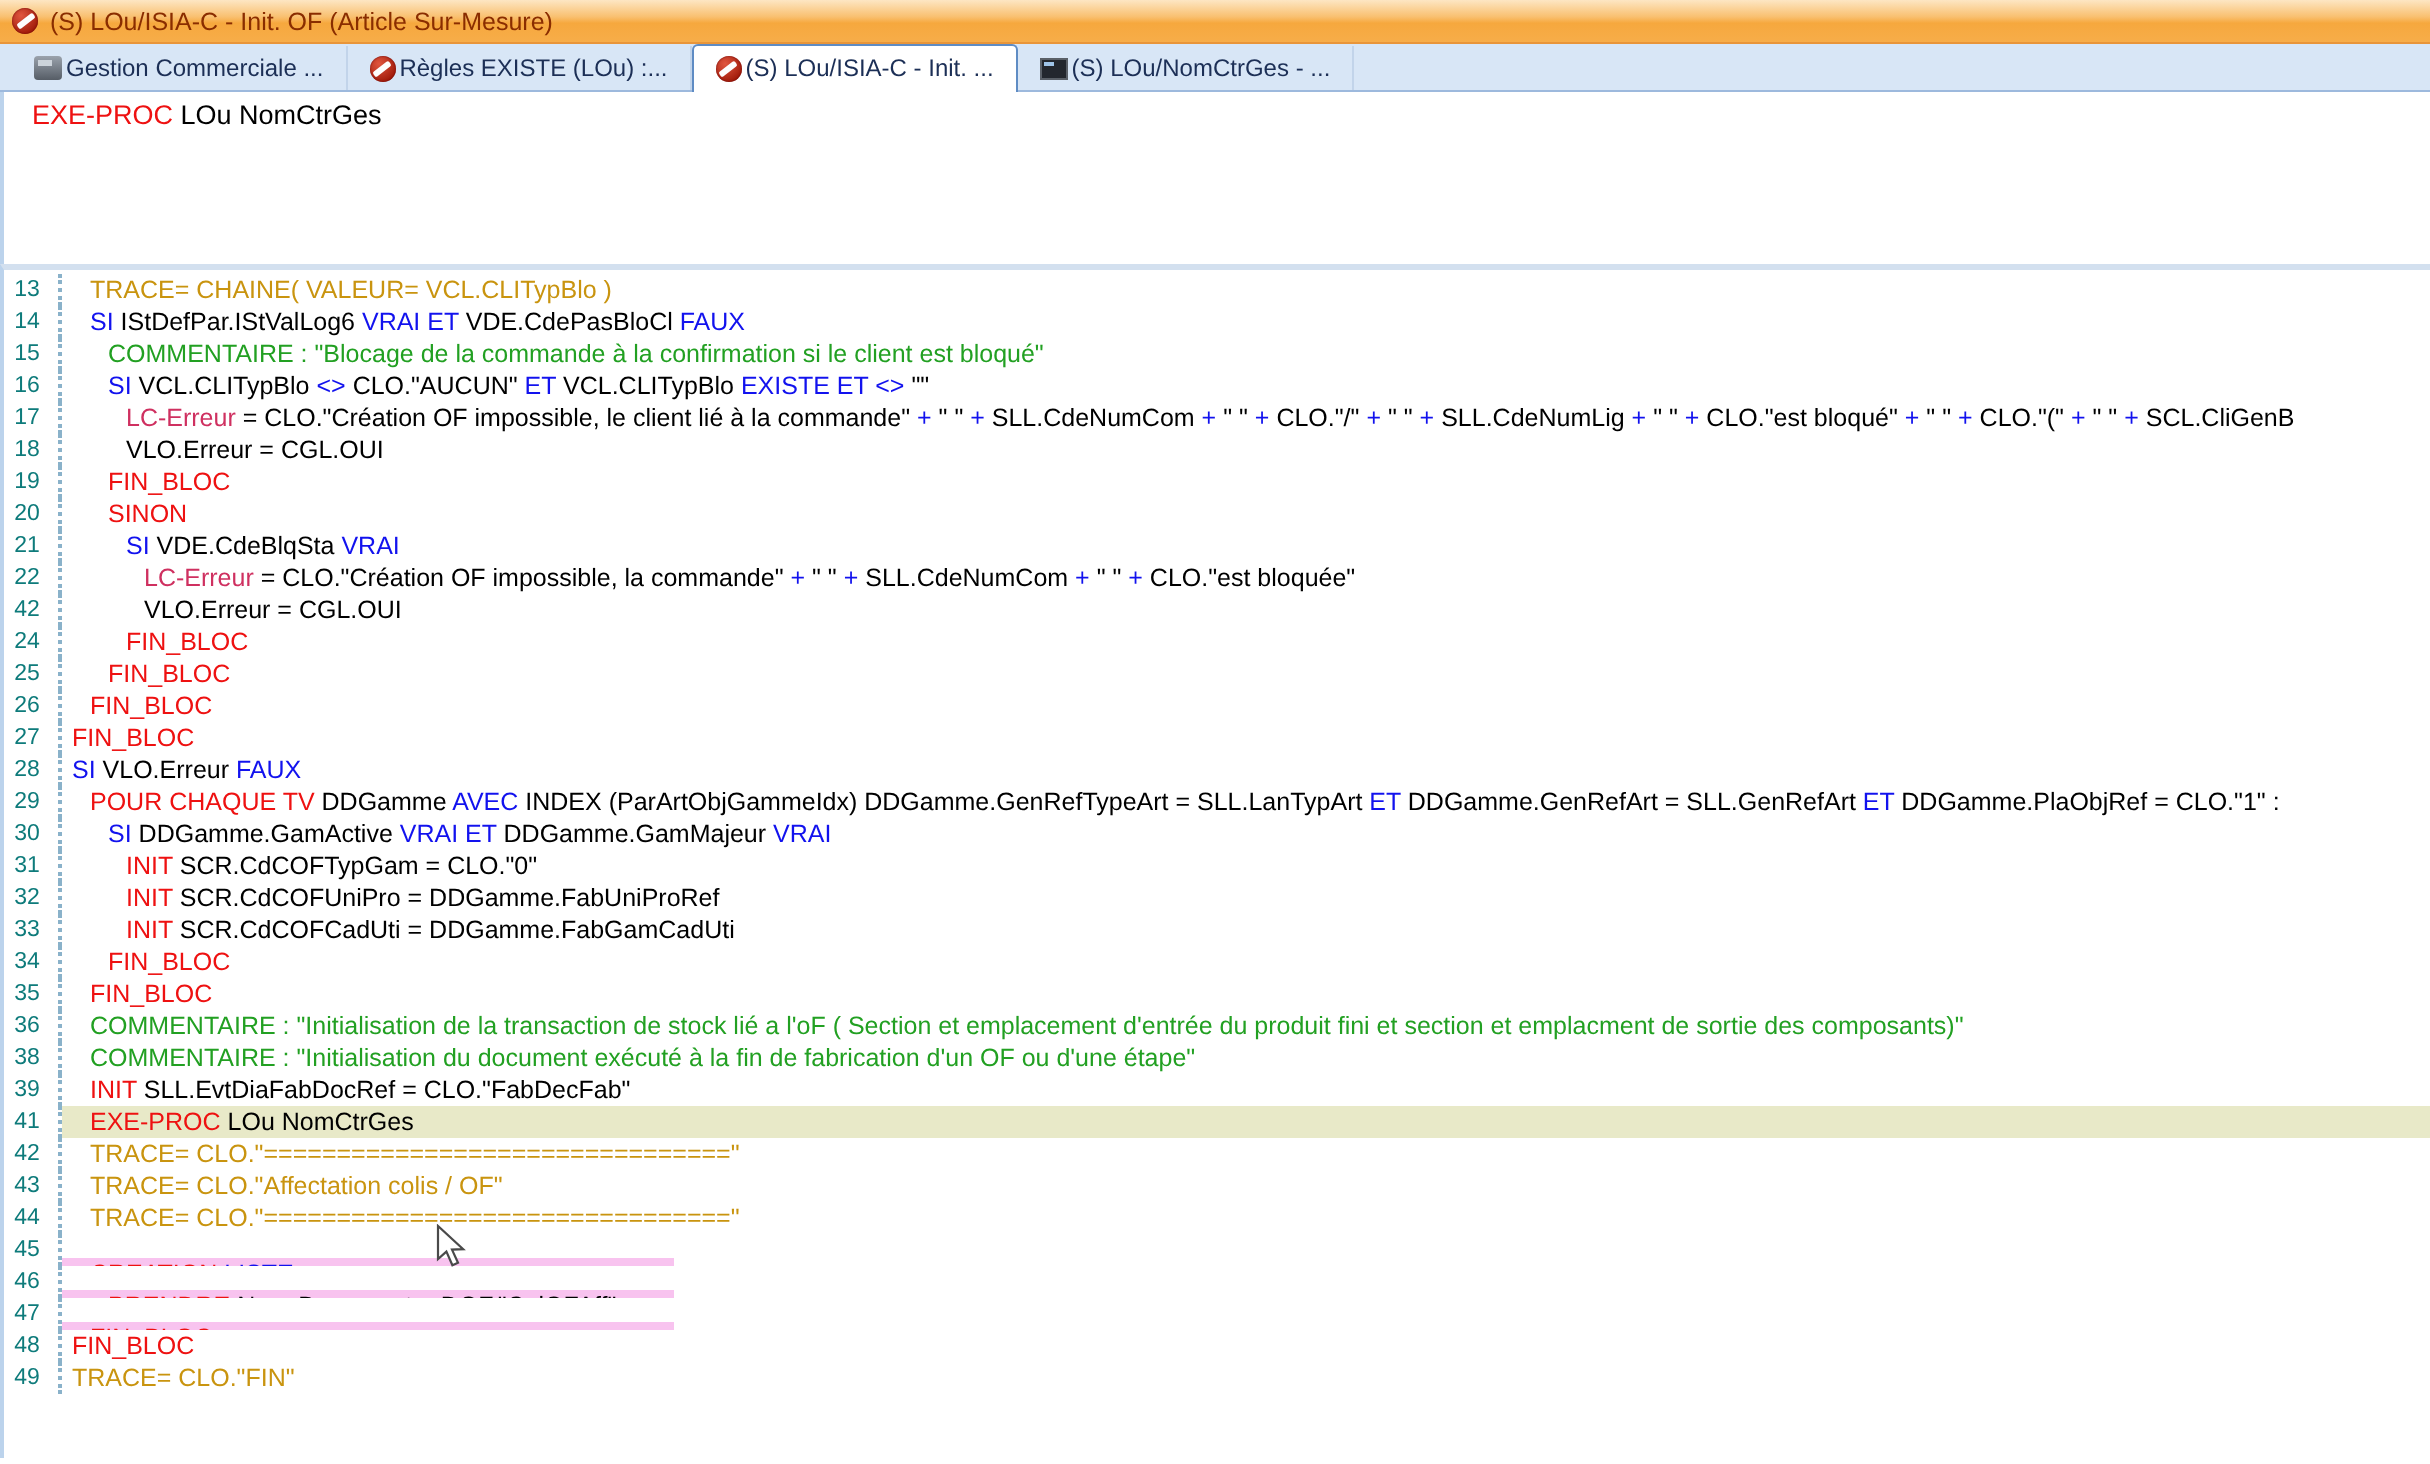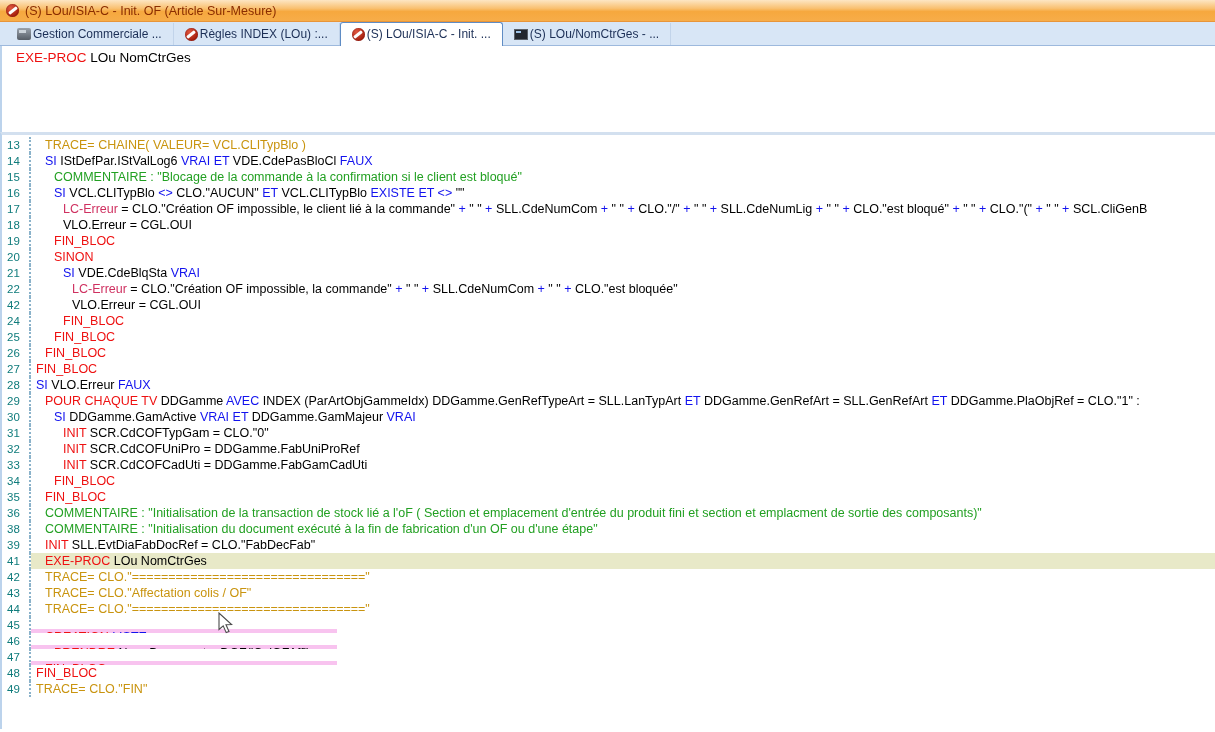--- a/index.html
+++ b/index.html
@@ -69,21 +69,21 @@
   <span class="title">(S) LOu/ISIA-C - Init. OF (Article Sur-Mesure)</span>
 </div>
 
 <div class="tabbar" id="tabbar">
     <div class="tab">
       <span class="ic ic-app"></span>
       <span>Gestion Commerciale ...</span>
     </div>
     <div class="tab">
       <span class="ic ic-dialog"></span>
-      <span>Règles INDEX (LOu) :...</span>
+      <span>Règles EXISTE (LOu) :...</span>
     </div>
     <div class="tab active">
       <span class="ic ic-dialog"></span>
       <span>(S) LOu/ISIA-C - Init. ...</span>
     </div>
     <div class="tab">
       <span class="ic ic-console"></span>
       <span>(S) LOu/NomCtrGes - ...</span>
     </div>
   </div>

